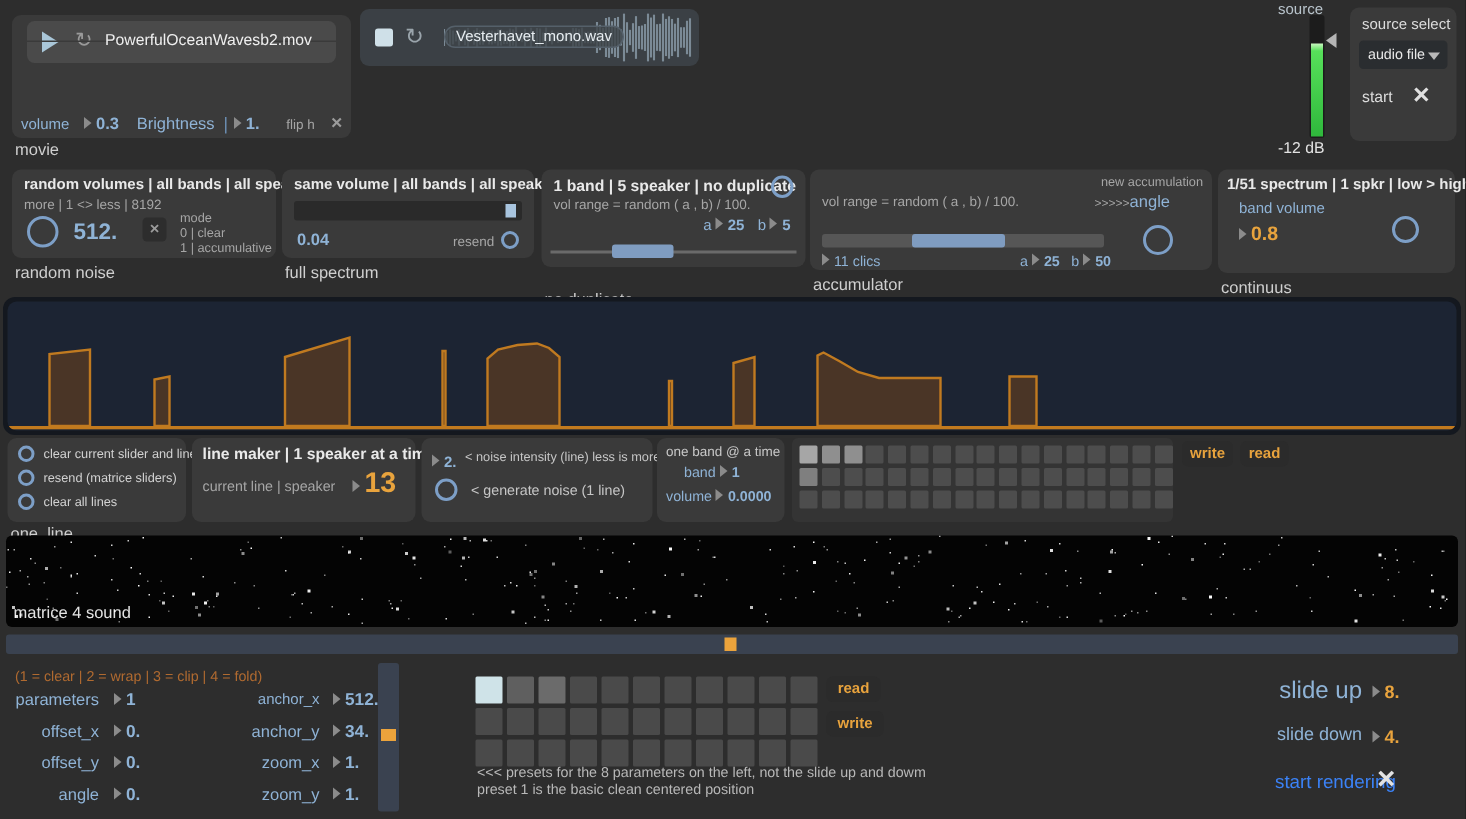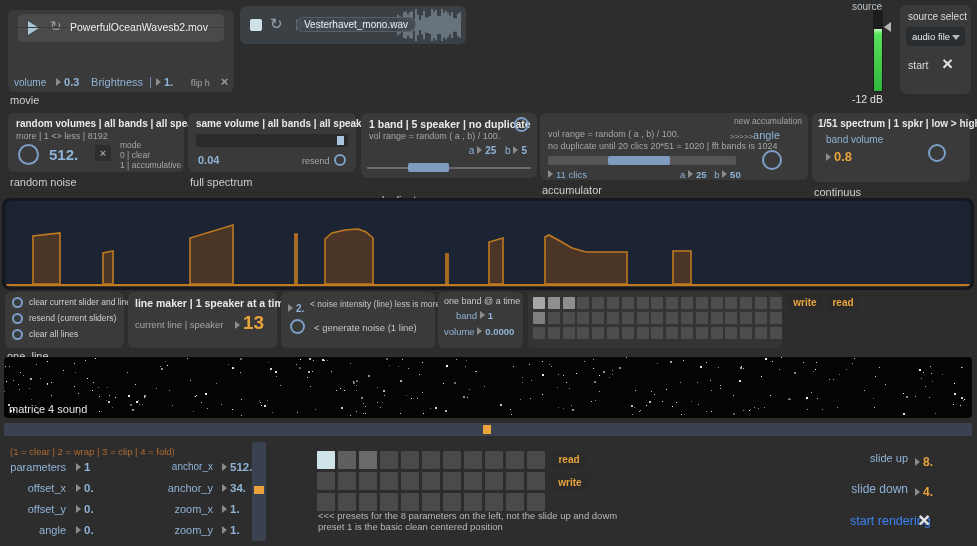--- a/index.html
+++ b/index.html
@@ -198,21 +198,20 @@
     </div>
   </div>
   <div class="seclabel" style="left:363px;top:194px;">no duplicate</div>
 
   <div class="panel" style="left:540px;top:113px;width:268px;height:67px;">
     <div class="abs gray nowrap" style="right:6px;top:3px;font-size:8.5px;">new accumulation</div>
     <div class="abs nowrap" style="right:28px;top:12px;">
       <span class="gray" style="font-size:8px;">&gt;&gt;&gt;&gt;&gt;</span><span class="blue" style="font-size:11px;">angle</span>
     </div>
     <div class="abs gray nowrap" style="left:8px;top:16px;font-size:9px;">vol range = random ( a , b) / 100.</div>
-    <div class="abs gray nowrap" style="left:8px;top:28px;font-size:9px;">no duplicate until 20 clics 20*51 = 1020 | fft bands is 1024</div>
     <div class="abs" style="left:8px;top:43px;width:188px;height:9px;background:#565656;border-radius:2px;">
       <span class="abs" style="left:32%;top:0;width:33%;height:9px;background:#7f9cc0;border-radius:2px;"></span>
     </div>
     <div class="abs nowrap" style="left:8px;top:56px;font-size:9.5px;">
       <i class="tri"></i><span class="blue">11 clics</span>
     </div>
     <div class="abs nowrap" style="left:140px;top:56px;font-size:9.5px;">
       <span class="blue">a</span>
       <i class="tri"></i><b class="bb">25</b>
       <span class="blue" style="margin-left:5px;">b</span>
@@ -244,21 +243,21 @@
         <polygon points="540,83 540,36 544,34 555,40 567,47 581,51 622,51 622,83" fill="#4a3526" stroke="#c07a20" stroke-width="1.6"></polygon>
         <polygon points="668,83 668,50 686,50 686,83" fill="#4a3526" stroke="#c07a20" stroke-width="1.6"></polygon>
         <rect x="0" y="83" width="966" height="2.2" fill="#c27a1e"></rect>
       </svg>
   </div>
 
   <div class="panel" style="left:5px;top:292px;width:119px;height:56px;" id="oneline-actions">
       <span class="circle" style="left: 7px; top: 5px; width: 11px; height: 11px;"></span>
       <span class="abs nowrap" style="left: 24px; top: 5px; font-size: 8.5px; color: rgb(210, 210, 210);">clear current slider and line</span>
       <span class="circle" style="left: 7px; top: 21px; width: 11px; height: 11px;"></span>
-      <span class="abs nowrap" style="left: 24px; top: 21px; font-size: 8.5px; color: rgb(210, 210, 210);">resend (current sliders)</span>
+      <span class="abs nowrap" style="left: 24px; top: 21px; font-size: 8.5px; color: rgb(210, 210, 210);">resend (matrice sliders)</span>
       <span class="circle" style="left: 7px; top: 37px; width: 11px; height: 11px;"></span>
       <span class="abs nowrap" style="left: 24px; top: 37px; font-size: 8.5px; color: rgb(210, 210, 210);">clear all lines</span>
     </div>
   <div class="seclabel" style="left:7px;top:350px;">one_line</div>
 
   <div class="panel" style="left:128px;top:292px;width:149px;height:56px;">
     <div class="abs title" style="left:7px;top:5px;font-size:10.5px;">line maker | 1 speaker at a time</div>
     <span class="abs gray nowrap" style="left:7px;top:27px;font-size:9.5px;">current line | speaker</span>
     <span class="abs" style="left:107px;top:20px;"><i class="tri"></i><b class="ob" style="font-size:19px;">13</b></span>
   </div>
@@ -706,21 +705,21 @@
       <span class="cell" style="left: 189px; top: 42px; width: 18px; height: 18px; background: rgb(74, 74, 74);"></span>
       <span class="cell" style="left: 210px; top: 42px; width: 18px; height: 18px; background: rgb(74, 74, 74);"></span>
     </div>
   <div class="btn" style="left:551px;top:451px;width:36px;height:17px;line-height:17px;">read</div>
   <div class="btn" style="left:551px;top:474px;width:38px;height:17px;line-height:17px;">write</div>
   <div class="abs nowrap" style="left:318px;top:510px;font-size:9.5px;color:#b8b8b8;line-height:11px;">
     <span>&lt;&lt;&lt;  presets for the 8 parameters on the left, not the slide up and dowm</span><br>
     <span>preset 1 is the basic clean centered position</span>
   </div>
 
-  <div class="abs nowrap" style="left:790px;top:452px;width:118px;text-align:right;font-size:11px;">
+  <div class="abs nowrap" style="left:790px;top:452px;width:118px;text-align:right;font-size:16px;">
     <span class="blue">slide up</span>
   </div>
   <span class="abs" style="left:915px;top:452px;"><i class="tri"></i><b class="ob" style="font-size:12px;">8.</b></span>
 
   <div class="abs nowrap" style="left:790px;top:482px;width:118px;text-align:right;font-size:12px;">
     <span class="blue">slide down</span>
   </div>
   <span class="abs" style="left:915px;top:482px;"><i class="tri"></i><b class="ob" style="font-size:12px;">4.</b></span>
 
   <span class="abs nowrap" style="left:850px;top:514px;font-size:12.5px;color:#3b82f6;">start rendering</span>

